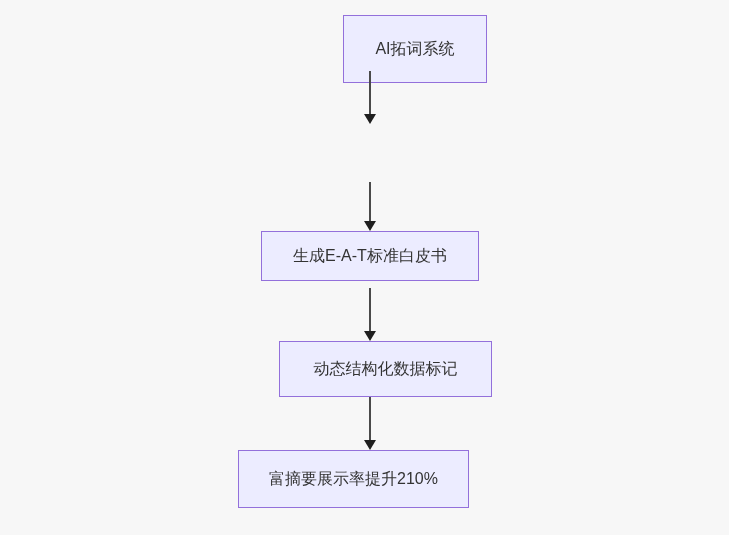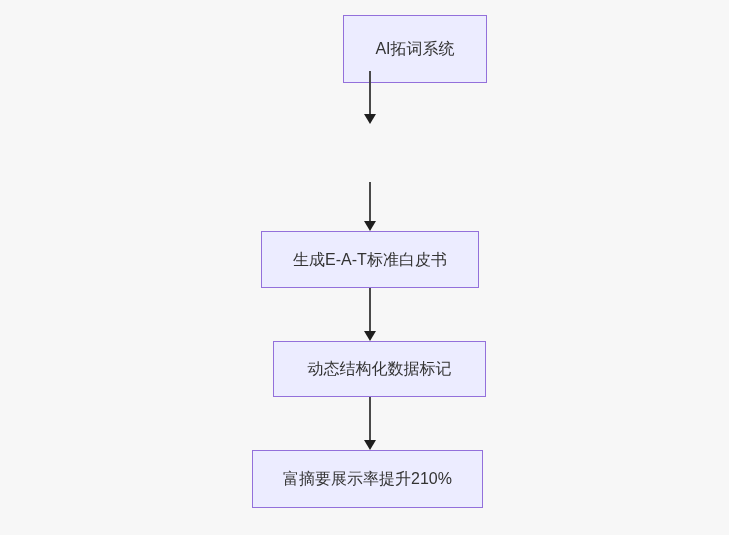--- a/index.html
+++ b/index.html
@@ -30,23 +30,23 @@
     color: var(--text);
     font-size: 16px;
     display: flex;
     align-items: center;
     justify-content: center;
     text-align: center;
     line-height: 1.2;
   }
   .n1 { left: 298px; top: 15px;  width: 144px; height: 68px; margin-left: 45px; }
   .n2 { left: 275px; top: 124px; width: 190px; height: 58px; }
-  .n3 { left: 261px; top: 231px; width: 218px; height: 57px; }
-  .n4 { left: 273px; top: 341px; width: 213px; height: 56px; }
-  .n5 { left: 252px; top: 450px; width: 231px; height: 58px; }
+  .n3 { left: 261px; top: 231px; width: 218px; height: 50px; }
+  .n4 { left: 279px; top: 341px; width: 213px; height: 56px; }
+  .n5 { left: 238px; top: 450px; width: 231px; height: 58px; }
   .arrow {
     position: absolute;
     left: 363px;
     width: 13px;
     display: flex;
     flex-direction: column;
     align-items: center;
   }
   .a1 { top: 71px;  height: 53px; }
   .a2 { top: 182px; height: 49px; }

